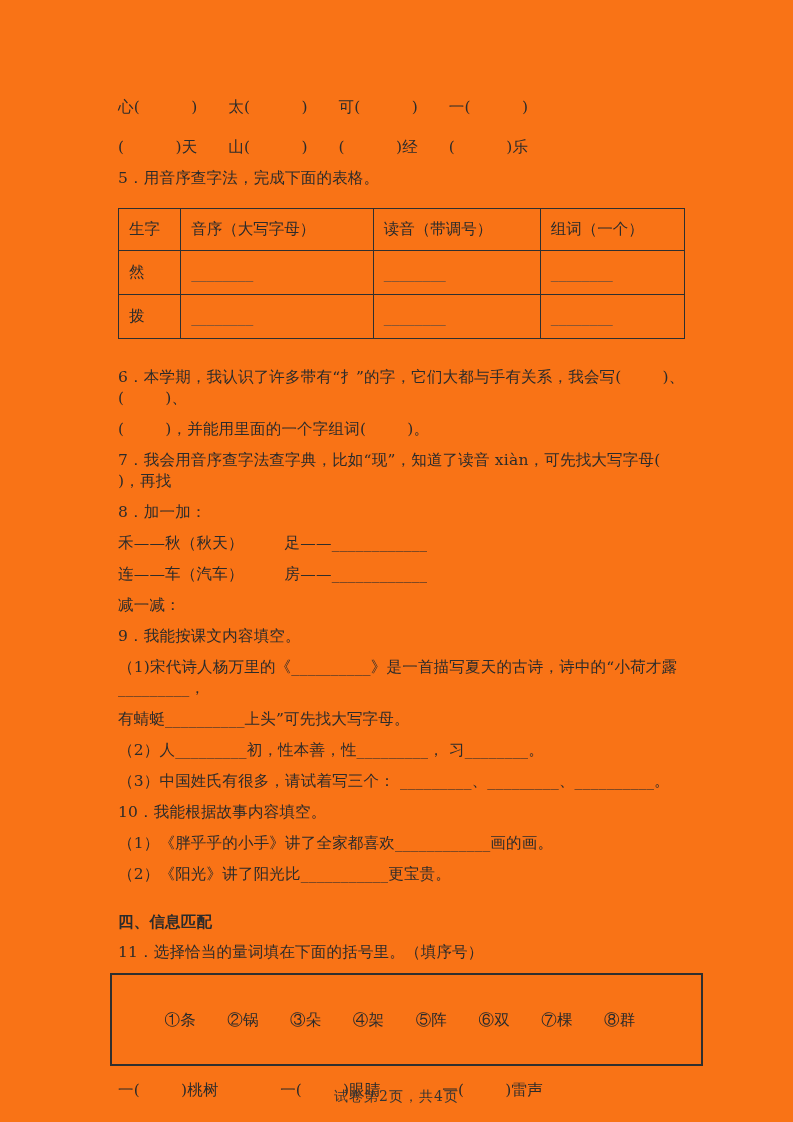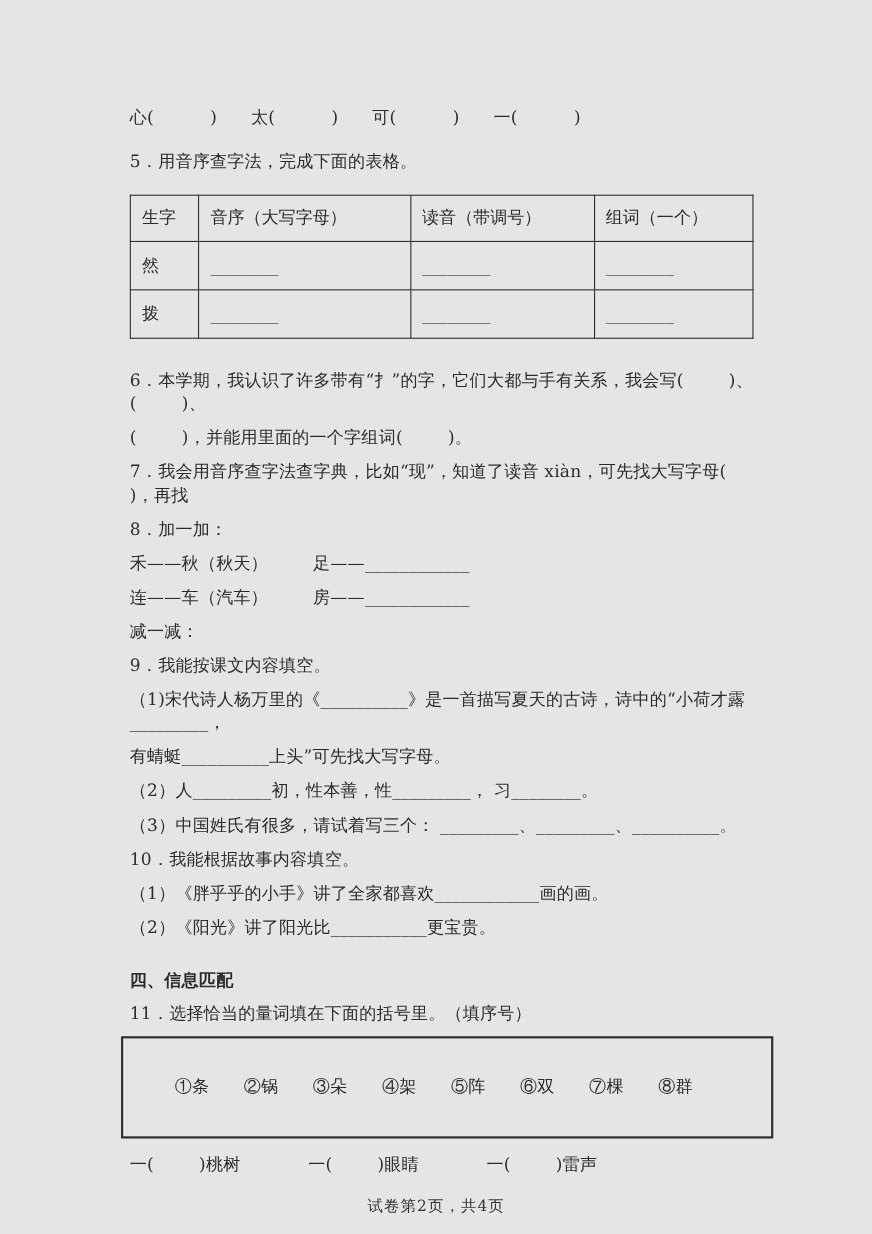--- a/index.html
+++ b/index.html
@@ -2,21 +2,21 @@
 <html><head>
 <meta charset="utf-8">
 <style>
   * { box-sizing: border-box; }
   html, body { margin: 0; padding: 0; background: #ffffff; }
   .page {
     position: relative;
     width: 793px;
     height: 1122px;
     margin: 0 auto;
-    background: #e5e5e5;
+    background: #f97316;
     color: #2b2b2b;
     font-family: "DejaVu Serif", "Liberation Serif", serif;
     font-size: 15.5px;
     overflow: hidden;
   }
   .content {
     position: absolute;
     left: 118px;
     top: 97px;
     width: 567px;
@@ -48,43 +48,45 @@
   table.lookup td { padding: 11px 10px; color: #444; }
   table.lookup td.charcell { color: #2b2b2b; }
   .c1 { width: 11%; }
   .c2 { width: 34%; }
   .c3 { width: 29.5%; }
   .c4 { width: 25.5%; }
   .optbox {
     border: 2px solid #2f2f2f;
     margin: 4px 0 14px -8px;
     width: calc(100% + 26px);
-    padding: 13px 16px;
+    padding: 13px 28px;
     white-space: pre-wrap;
     line-height: 21px;
     letter-spacing: 0.2px;
+    font-family: Liberation Serif, serif;
   }
   .footer {
     position: absolute;
     left: 0;
     right: 0;
     bottom: 16px;
     text-align: center;
     font-size: 14px;
     color: #333;
     letter-spacing: 1px;
   }
 </style>
 </head>
 <body>
 
 <div class="page">
   <div class="content">
 
     <div class="line sp-lg">心(          )      太(          )      可(          )      一(          )</div>
+    <div class="line">(          )天      山(          )      (          )经      (          )乐</div>
 
     <div class="line">5．用音序查字法，完成下面的表格。</div>
 
     <table class="lookup">
       <thead>
         <tr>
           <th class="c1">生字</th>
           <th class="c2">音序（大写字母）</th>
           <th class="c3">读音（带调号）</th>
           <th class="c4">组词（一个）</th>

